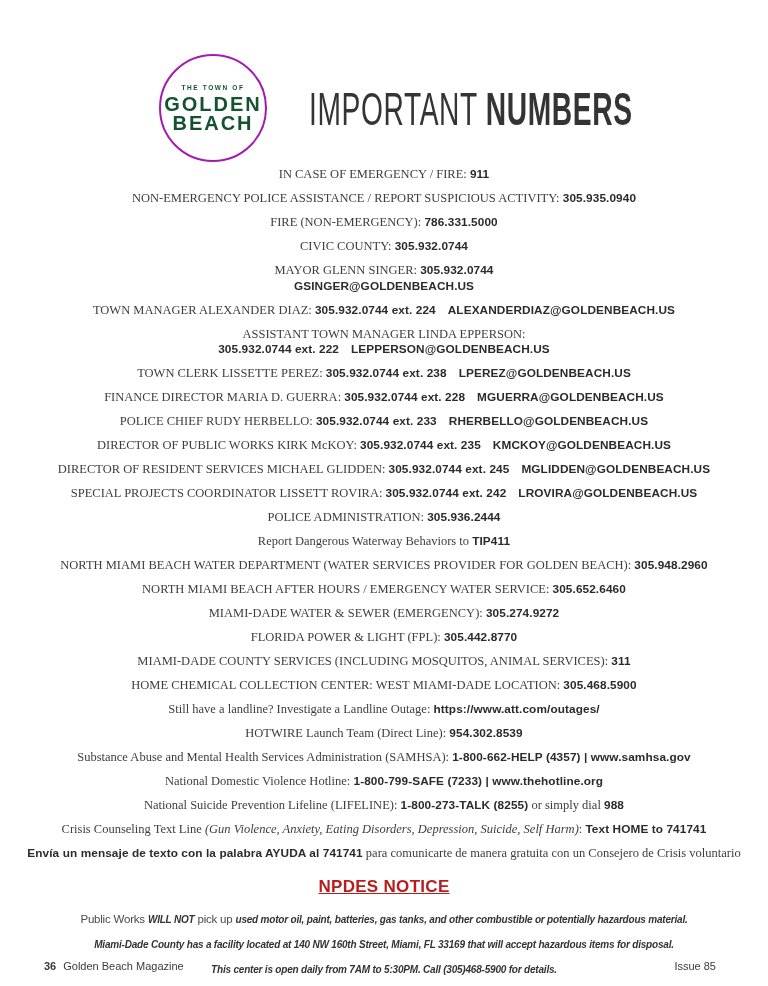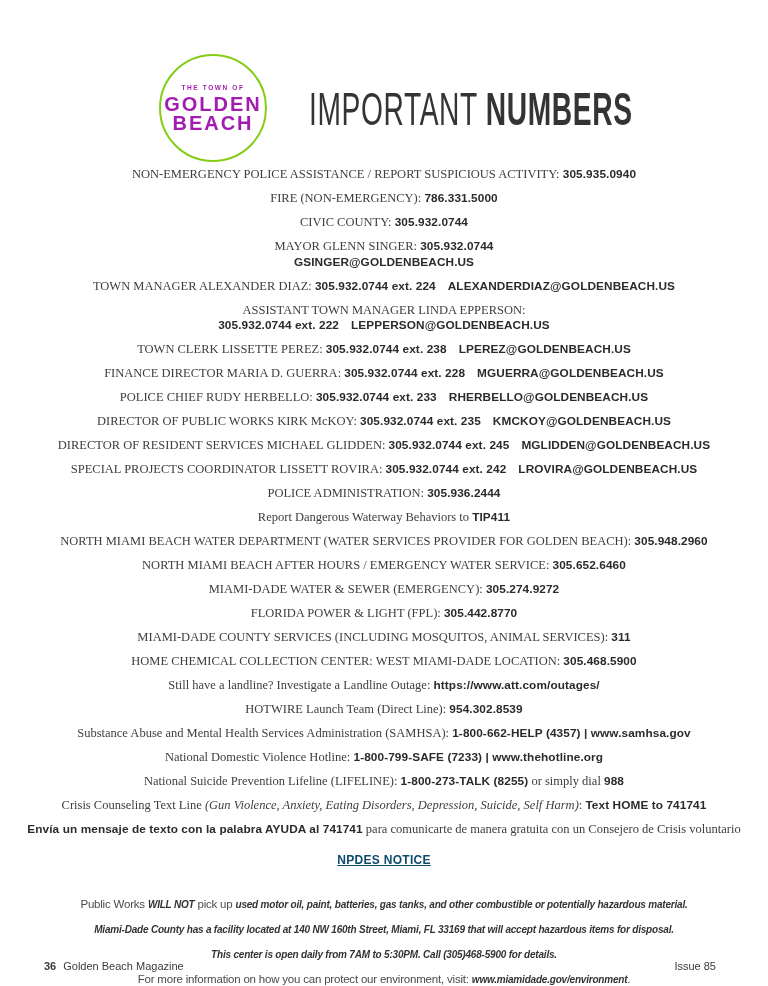--- a/index.html
+++ b/index.html
@@ -5,23 +5,23 @@
   html,body{margin:0;padding:0}
   body{
     width:768px;height:986px;background:#ffffff;position:relative;overflow:hidden;
     font-family:"Liberation Serif",serif;color:#3d3d3d;
   }
   .page{width:768px;height:986px;position:relative}
 
   
   .header{display:flex;align-items:center;justify-content:center;padding-top:52px;height:112px}
   .logo{
-    width:108px;height:108px;border:2px solid #84cc16;border-radius:50%;
+    width:108px;height:108px;border:2px solid #a21caf;border-radius:50%;
     display:flex;flex-direction:column;align-items:center;justify-content:center;
-    font-family:"Liberation Sans",sans-serif;color:#a21caf;flex:0 0 auto;box-sizing:border-box;
+    font-family:"Liberation Sans",sans-serif;color:#14532d;flex:0 0 auto;box-sizing:border-box;
   }
   .logo-top{font-size:6.5px;font-weight:bold;letter-spacing:1.6px;margin-bottom:4px}
   .logo-main{font-size:20px;font-weight:bold;letter-spacing:2px;line-height:19px}
   .title-box{width:300px;margin-left:42px;overflow:visible;white-space:nowrap}
   .title{
     display:inline-block;transform:scaleX(0.6);transform-origin:left center;
     font-family:"Liberation Sans",sans-serif;font-size:47px;color:#343434;
     letter-spacing:1px;white-space:nowrap;line-height:47px;
   }
   .title-light{font-weight:normal}
@@ -32,22 +32,22 @@
   .dir-row{margin-bottom:8.5px}
   .dir-line{line-height:13.5px;white-space:nowrap}
   .seg-r{font-family:"Liberation Serif",serif;font-size:12.5px;color:#3d3d3d}
   .seg-ri{font-family:Liberation Serif, serif;font-size:12.5px;color:#3d3d3d;font-style:italic}
   .seg-b{font-family:"Liberation Sans",sans-serif;font-weight:bold;font-size:11.8px;color:#2b2b2b;letter-spacing:0.1px}
   .seg-g{display:inline-block;width:12px}
 
   
   .npdes{text-align:center;margin-top:16px}
   .npdes-title{
-    font-family:"Liberation Sans",sans-serif;font-weight:bold;font-size:12px;color:#0c4a6e;
-    text-decoration:underline;letter-spacing:0.3px;margin-bottom:30px;
+    font-family:"Liberation Sans",sans-serif;font-weight:bold;font-size:17px;color:#b91c1c;
+    text-decoration:underline;letter-spacing:0.3px;margin-bottom:15px;
   }
   .npdes-line{white-space:nowrap;margin-bottom:10.5px;line-height:12.5px}
   .seg-si{font-family:"Liberation Sans",sans-serif;font-size:11.5px;color:#4a4a4a;letter-spacing:-0.2px}
   .seg-sbi{font-family:"Liberation Sans",sans-serif;font-style:italic;font-weight:bold;font-size:10px;color:#333333;letter-spacing:-0.2px}
 
   
   .footer{
     position:absolute;left:44px;right:52px;bottom:14px;
     display:flex;justify-content:space-between;align-items:baseline;
     font-family:"Liberation Sans",sans-serif;font-size:11px;color:#3a3a3a;
@@ -65,20 +65,23 @@
       <div class="logo-top">THE TOWN OF</div>
       <div class="logo-main">GOLDEN</div>
       <div class="logo-main">BEACH</div>
     </div>
     <div class="title-box">
       <span class="title"><span class="title-light">IMPORTANT </span><span class="title-bold">NUMBERS</span></span>
     </div>
   </div>
 
   <div class="directory">
+      <div class="dir-row">
+        <div class="dir-line"><span class="seg-r">IN CASE OF EMERGENCY / FIRE: </span><span class="seg-b">911</span></div>
+      </div>
       <div class="dir-row">
         <div class="dir-line"><span class="seg-r">NON-EMERGENCY POLICE ASSISTANCE / REPORT SUSPICIOUS ACTIVITY: </span><span class="seg-b">305.935.0940</span></div>
       </div>
       <div class="dir-row">
         <div class="dir-line"><span class="seg-r">FIRE (NON-EMERGENCY): </span><span class="seg-b">786.331.5000</span></div>
       </div>
       <div class="dir-row">
         <div class="dir-line"><span class="seg-r">CIVIC COUNTY: </span><span class="seg-b">305.932.0744</span></div>
       </div>
       <div class="dir-row">

